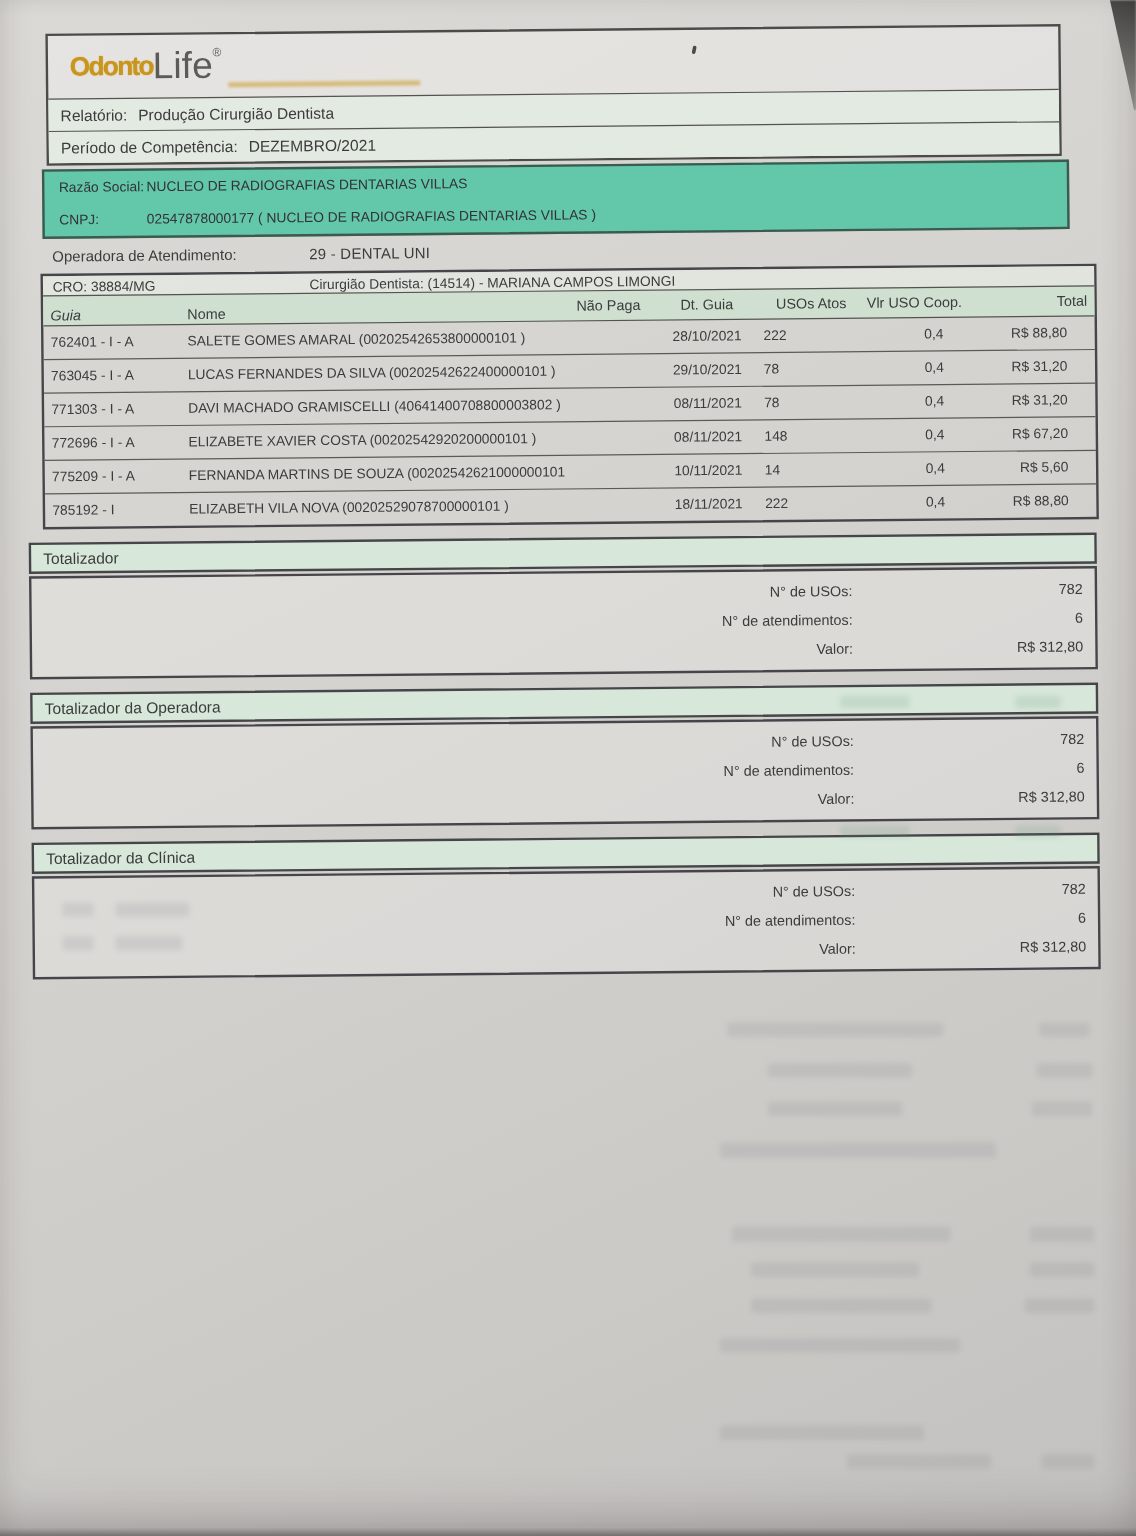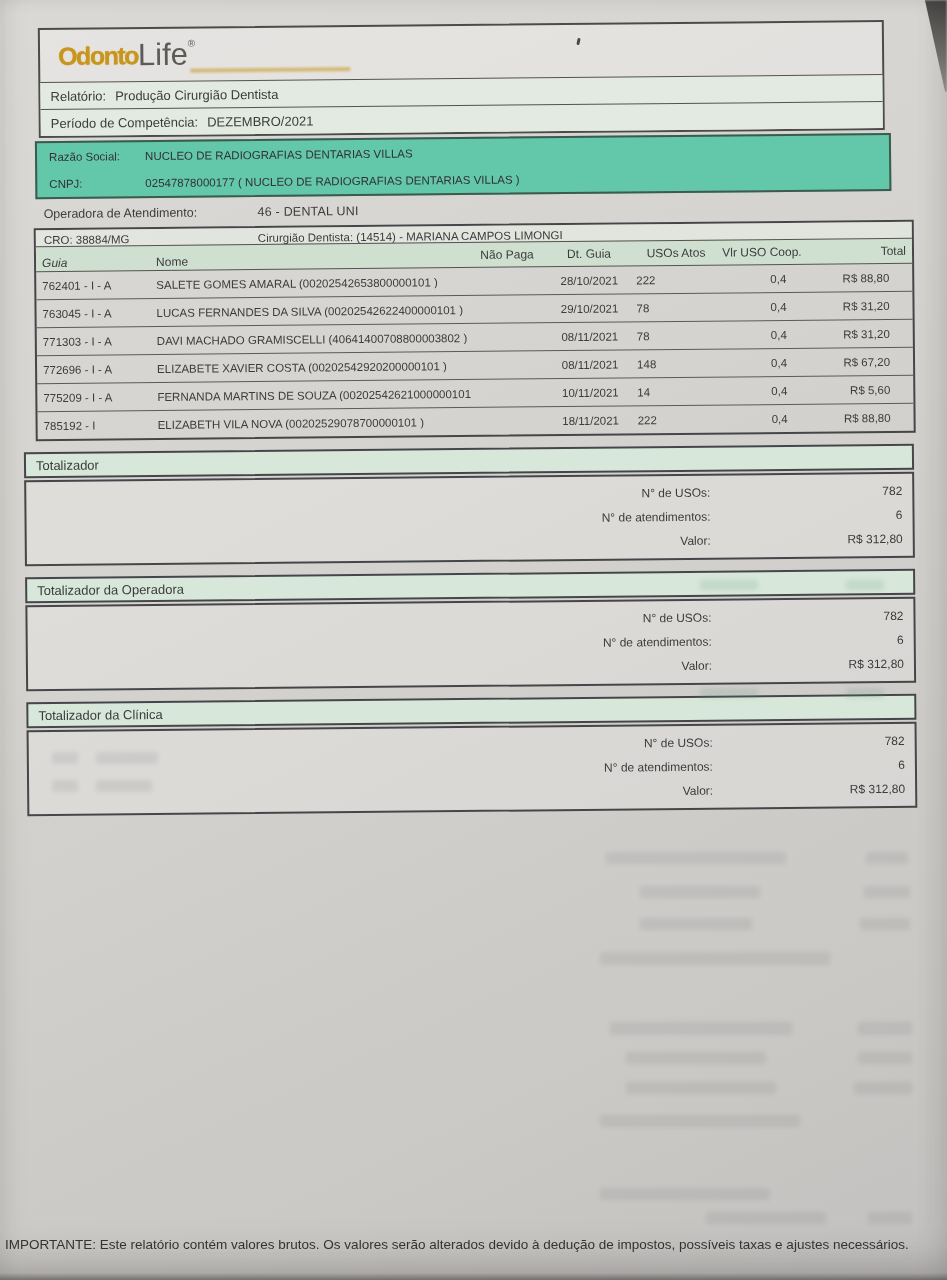--- a/index.html
+++ b/index.html
@@ -36,37 +36,37 @@
     transform:rotate(-.55deg);transform-origin:30px 20px;
     color:#3c3c3c;
   }
 
   
   .header-box{
     margin-left:18px;width:842px;
     border:2px solid #4b4b49;background:rgba(250,250,248,.35);
   }
   .logo-row{height:52px;display:flex;align-items:center;padding-left:18px;position:relative;border-bottom:1.5px solid #555351;}
-  .logo-odonto{font-size:25px;font-weight:bold;letter-spacing:-1.5px;color:#c8951d;text-shadow:0 0 1px #c8951d;}
+  .logo-odonto{font-size:22px;font-weight:bold;letter-spacing:-1.5px;color:#c8951d;text-shadow:0 0 1px #c8951d;}
   .logo-life{font-size:31px;font-weight:300;letter-spacing:0px;color:#5c5b58;}
   .logo-reg{font-size:10px;color:#5c5b58;vertical-align:18px;}
   .logo-tagline{position:absolute;left:150px;top:40px;width:160px;height:4px;background:rgba(200,150,30,.55);filter:blur(1.2px);}
   .hrow{height:26px;display:flex;align-items:center;padding-left:10px;font-size:13px;background:#e2eae1;}
   .hrow + .hrow{border-top:1.5px solid #555351;}
   .hrow .lab{white-space:pre;}
   .hrow .val{margin-left:9px;}
 
   
   .company-box{
     margin-left:14px;margin-top:3px;width:852px;
     border:2px solid #3e5a4f;background:#63c7aa;
     font-size:11.5px;color:#333;
   }
   .crow{height:27px;display:flex;align-items:center;padding-left:12px;}
-  .crow .lab{width:96px;}
+  .crow .lab{width:73px;}
 
   
   .operadora-row{margin-left:22px;margin-top:8px;display:flex;font-size:12.5px;height:17px;}
   .operadora-row .lab{width:214px;}
   .operadora-row .val{font-weight:bold;letter-spacing:.2px;font-weight:normal;}
 
   
   .table-box{margin-left:12px;margin-top:4px;width:876px;border:2px solid #46464a;}
   .cro-row{height:16px;display:flex;align-items:flex-end;font-size:11.5px;padding-left:8px;background:rgba(235,242,234,.55);}
   .cro-row .cro{width:214px;}
@@ -146,21 +146,21 @@
         <span class="val">NUCLEO DE RADIOGRAFIAS DENTARIAS VILLAS</span>
       </div>
       <div class="crow">
         <span class="lab">CNPJ:</span>
         <span class="val">02547878000177 ( NUCLEO DE RADIOGRAFIAS DENTARIAS VILLAS )</span>
       </div>
     </div>
 
     <div class="operadora-row">
       <span class="lab">Operadora de Atendimento:</span>
-      <span class="val">46 - DENTAL UNI</span>
+      <span class="val">29 - DENTAL UNI</span>
     </div>
 
     <div class="table-box">
       <div class="cro-row">
         <span class="cro">CRO:  38884/MG</span>
         <span>Cirurgião Dentista: (14514) - MARIANA CAMPOS LIMONGI</span>
       </div>
       <div class="thead">
         <span class="h-guia">Guia</span>
         <span class="h-nome">Nome</span>
@@ -302,20 +302,17 @@
   <div class="smudge" style="left:858px;top:1022px;width:54px;height:13px;"></div>
   <div class="smudge" style="left:626px;top:1052px;width:140px;height:12px;"></div>
   <div class="smudge" style="left:858px;top:1052px;width:54px;height:12px;"></div>
   <div class="smudge" style="left:626px;top:1082px;width:150px;height:12px;"></div>
   <div class="smudge" style="left:854px;top:1082px;width:58px;height:12px;"></div>
   <div class="smudge" style="left:600px;top:1115px;width:200px;height:12px;"></div>
   <div class="smudge" style="left:600px;top:1188px;width:170px;height:12px;"></div>
   <div class="smudge" style="left:706px;top:1212px;width:120px;height:12px;"></div>
   <div class="smudge" style="left:868px;top:1212px;width:44px;height:12px;"></div>
 
-  <div class="footer">
-    <span>IMPORTANTE:</span><span> Este relatório contém valores brutos. Os valores serão alterados devido à dedução de impostos, possíveis taxas e ajustes necessários.</span>
-  </div>
 
   <div class="corner-shadow"></div>
   <div class="bottom-edge"></div>
   <div class="vignette"></div>
 </div>
 
 </body></html>

